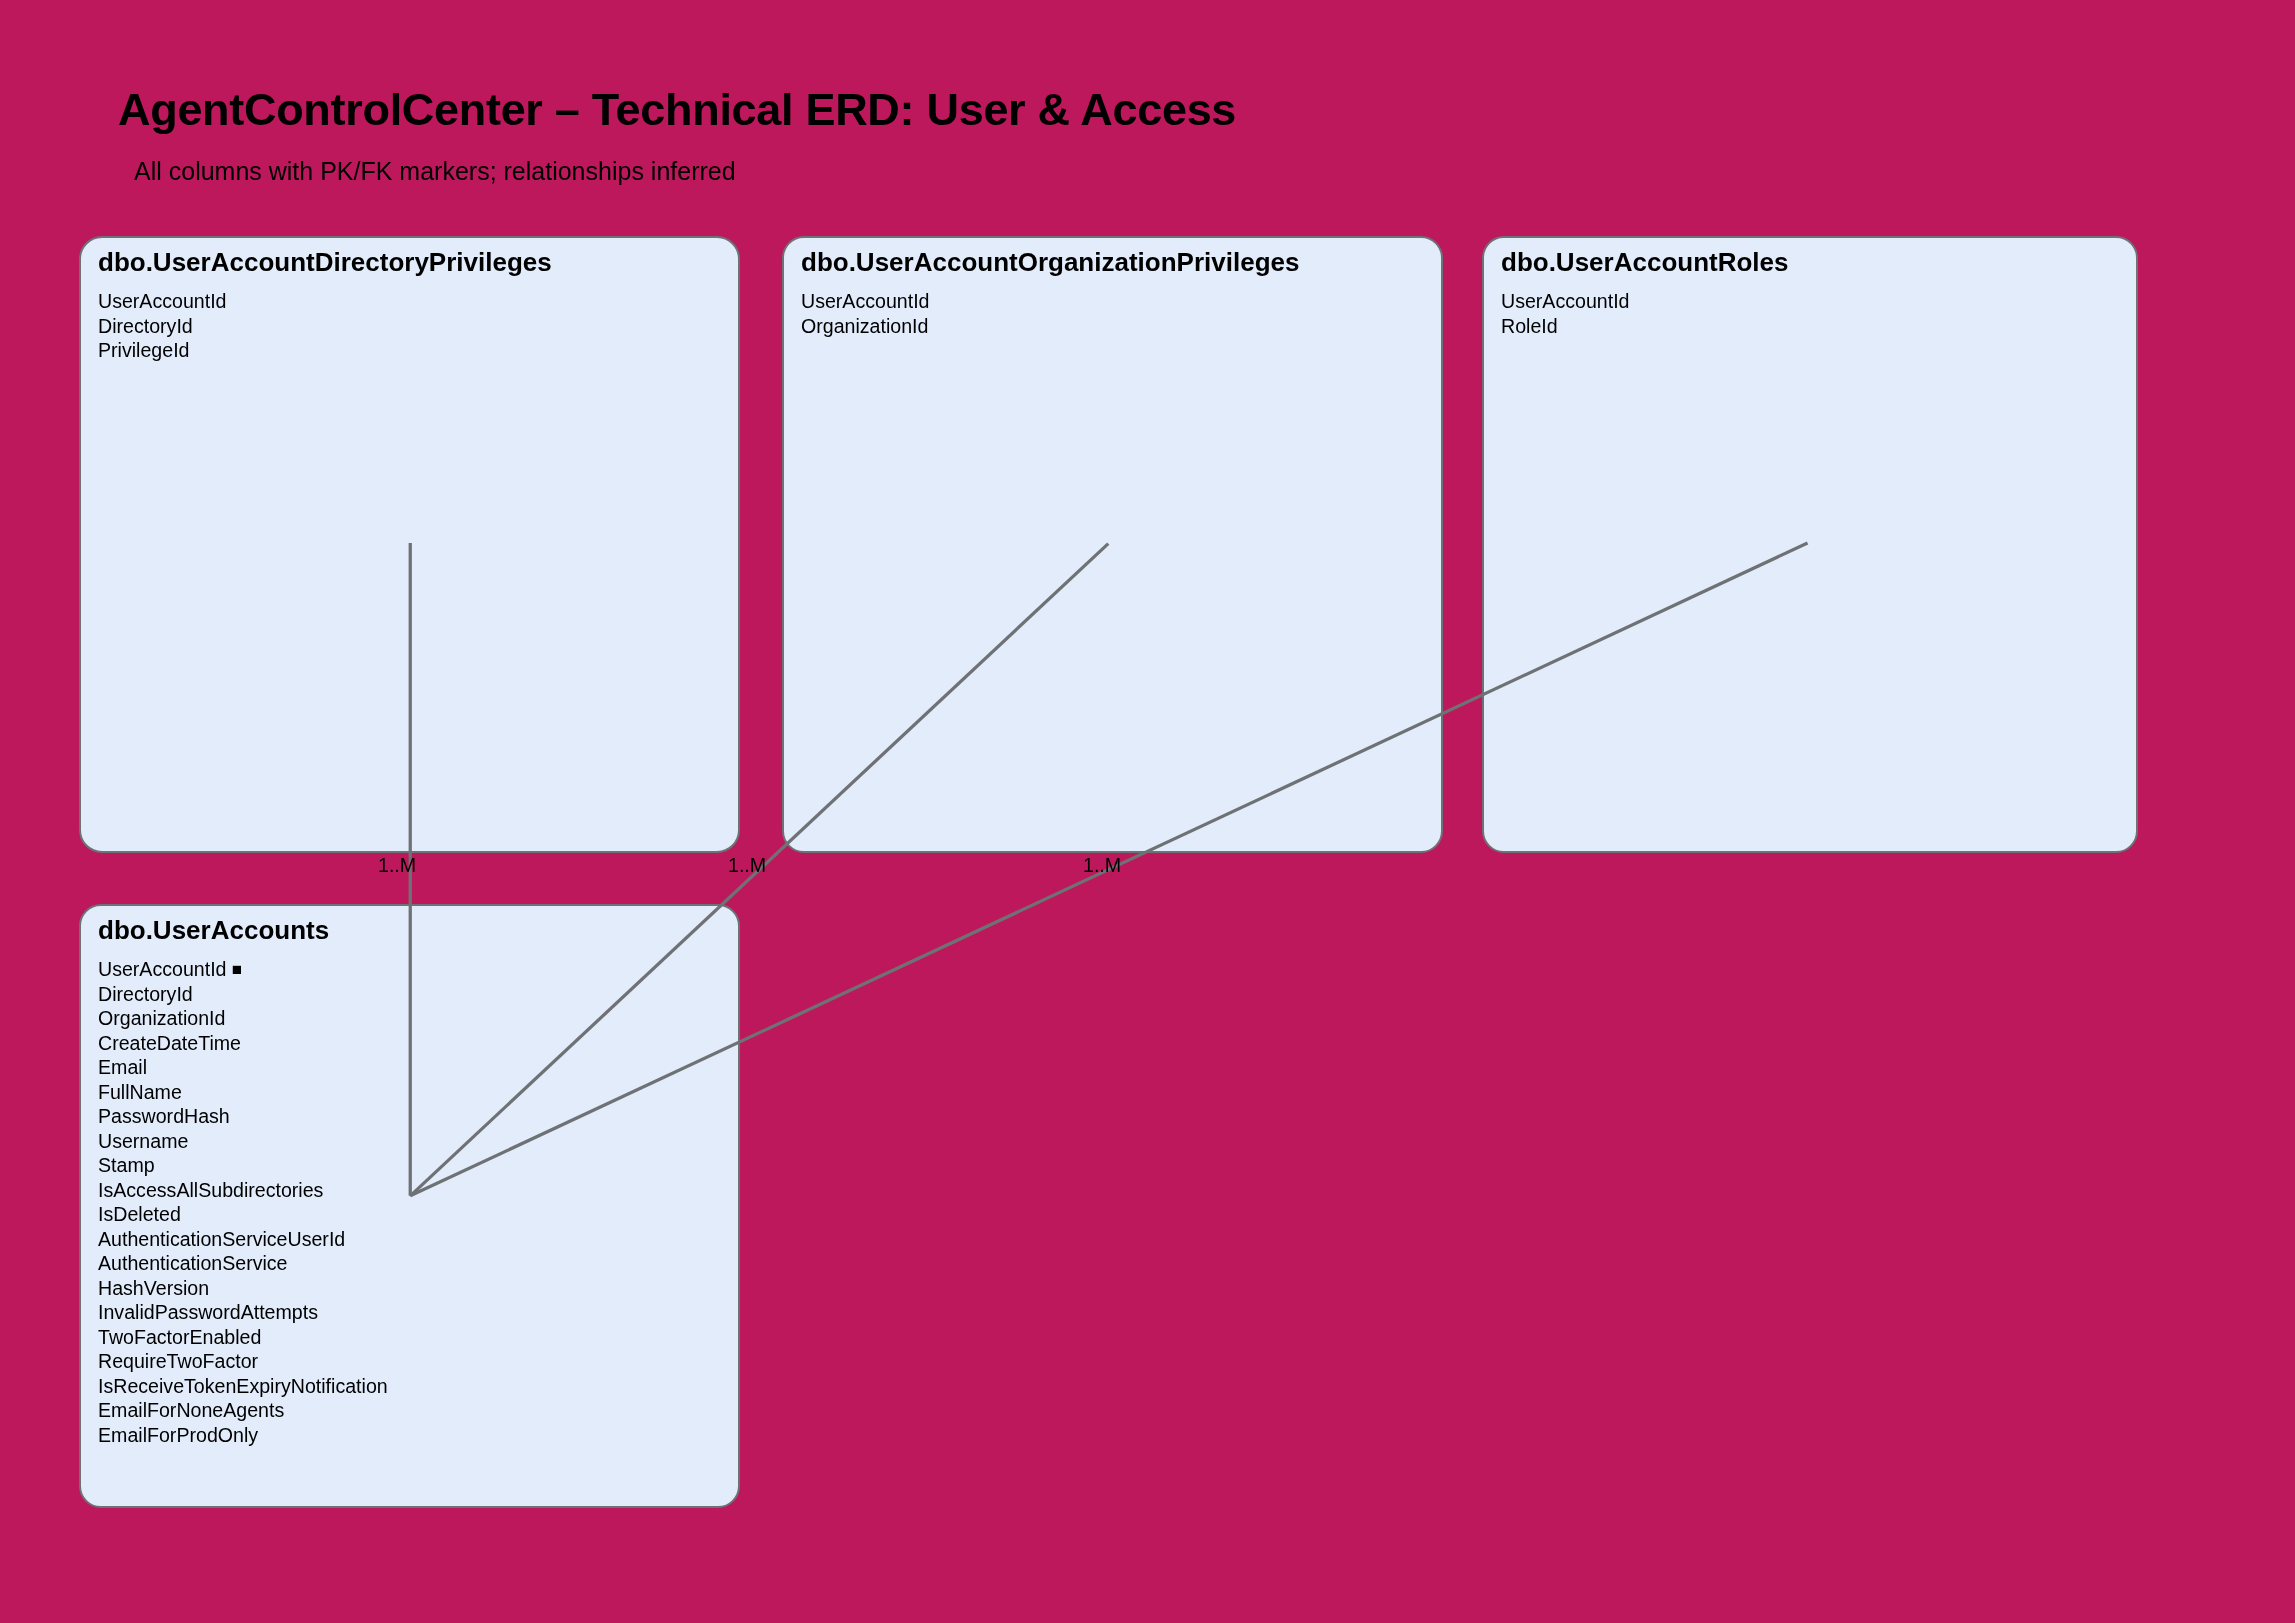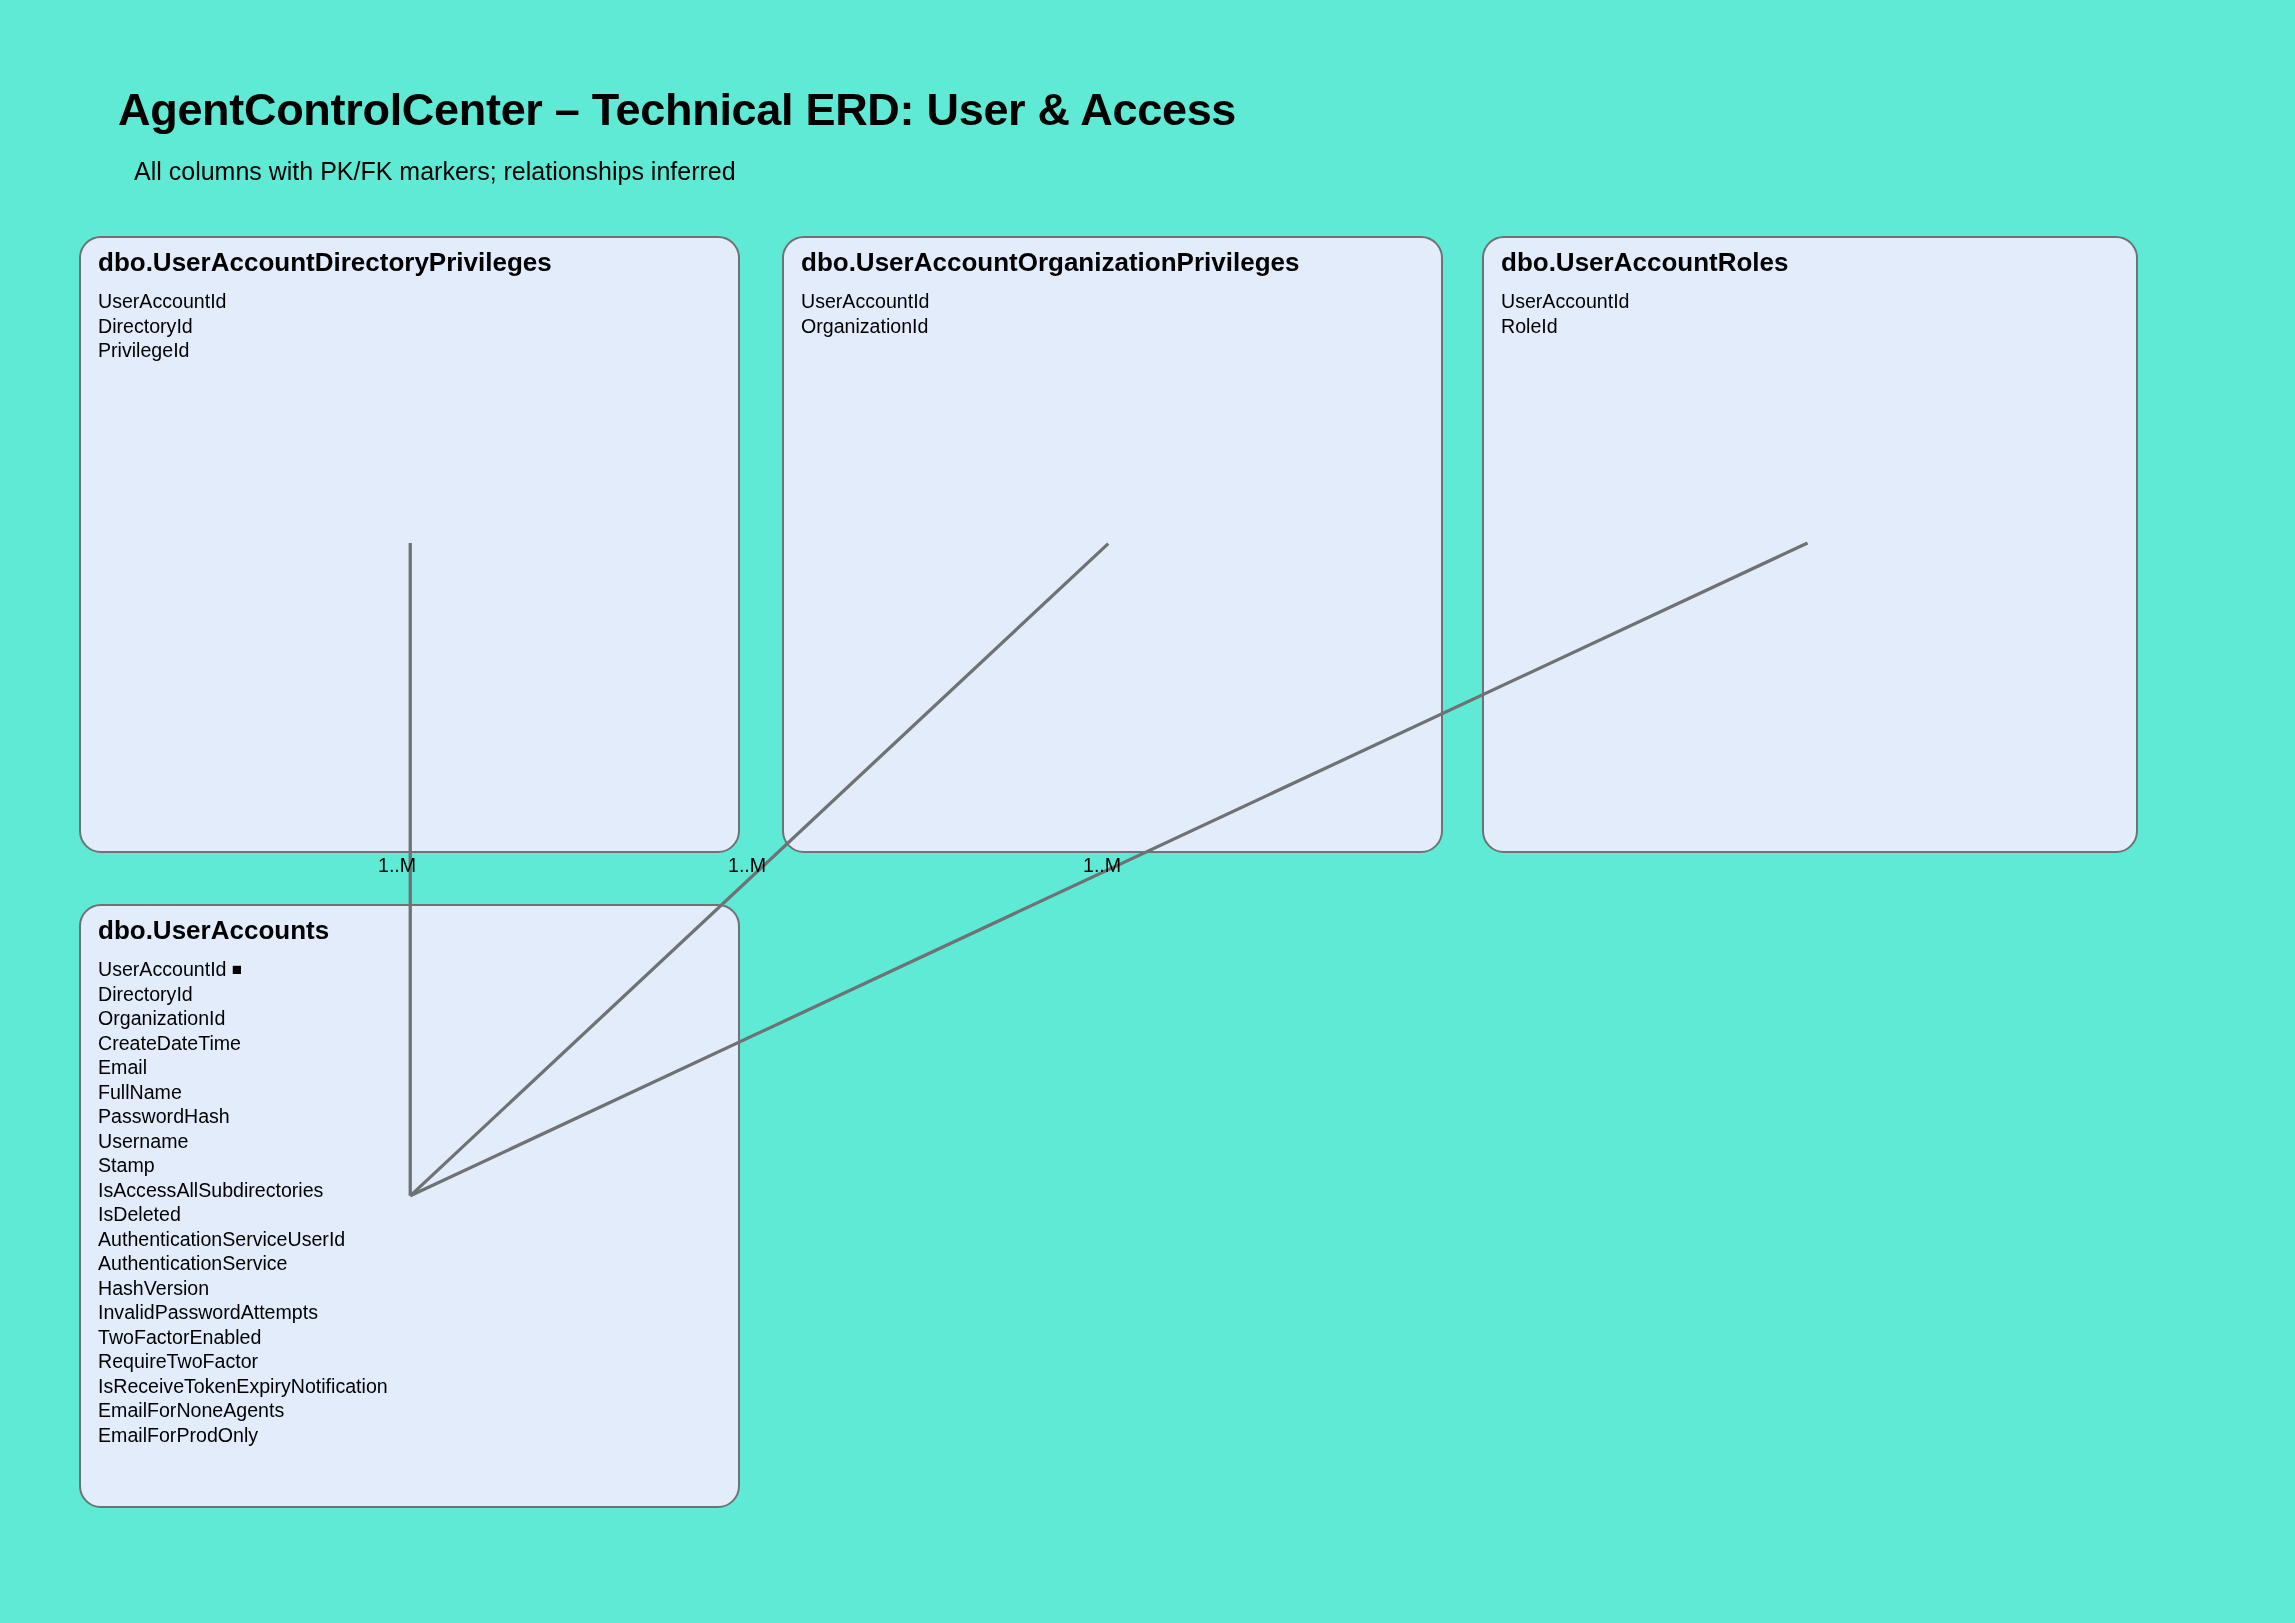--- a/index.html
+++ b/index.html
@@ -9,21 +9,21 @@
     background: #ffffff;
   }
   body {
     font-family: "Liberation Sans", sans-serif;
     color: #000000;
   }
   #canvas {
     position: relative;
     width: 2295px;
     height: 1623px;
-    background: #5eead4;
+    background: #be185d;
     overflow: hidden;
   }
   
   #page-title {
     position: absolute;
     left: 118px;
     top: 84px;
     font-size: 45px;
     font-weight: bold;
     letter-spacing: -0.3px;
@@ -94,21 +94,21 @@
   }
 </style>
 </head>
 <body>
 
 <div id="canvas">
 
   <div id="page-title">AgentControlCenter – Technical ERD: User &amp; Access</div>
   <div id="page-subtitle">All columns with PK/FK markers; relationships inferred</div>
 
-  <div class="entity" style="left:79px; top:236px; width:661px; height:617px;">
+  <div class="entity" style="left:79px; top:236px; width:661px; height:617px;border-radius:23px;">
     <div class="entity-title">dbo.UserAccountDirectoryPrivileges</div>
     <div class="column-list">
       <div class="column-row">
         <span>UserAccountId</span>
       </div>
       <div class="column-row">
         <span>DirectoryId</span>
       </div>
       <div class="column-row">
         <span>PrivilegeId</span>

